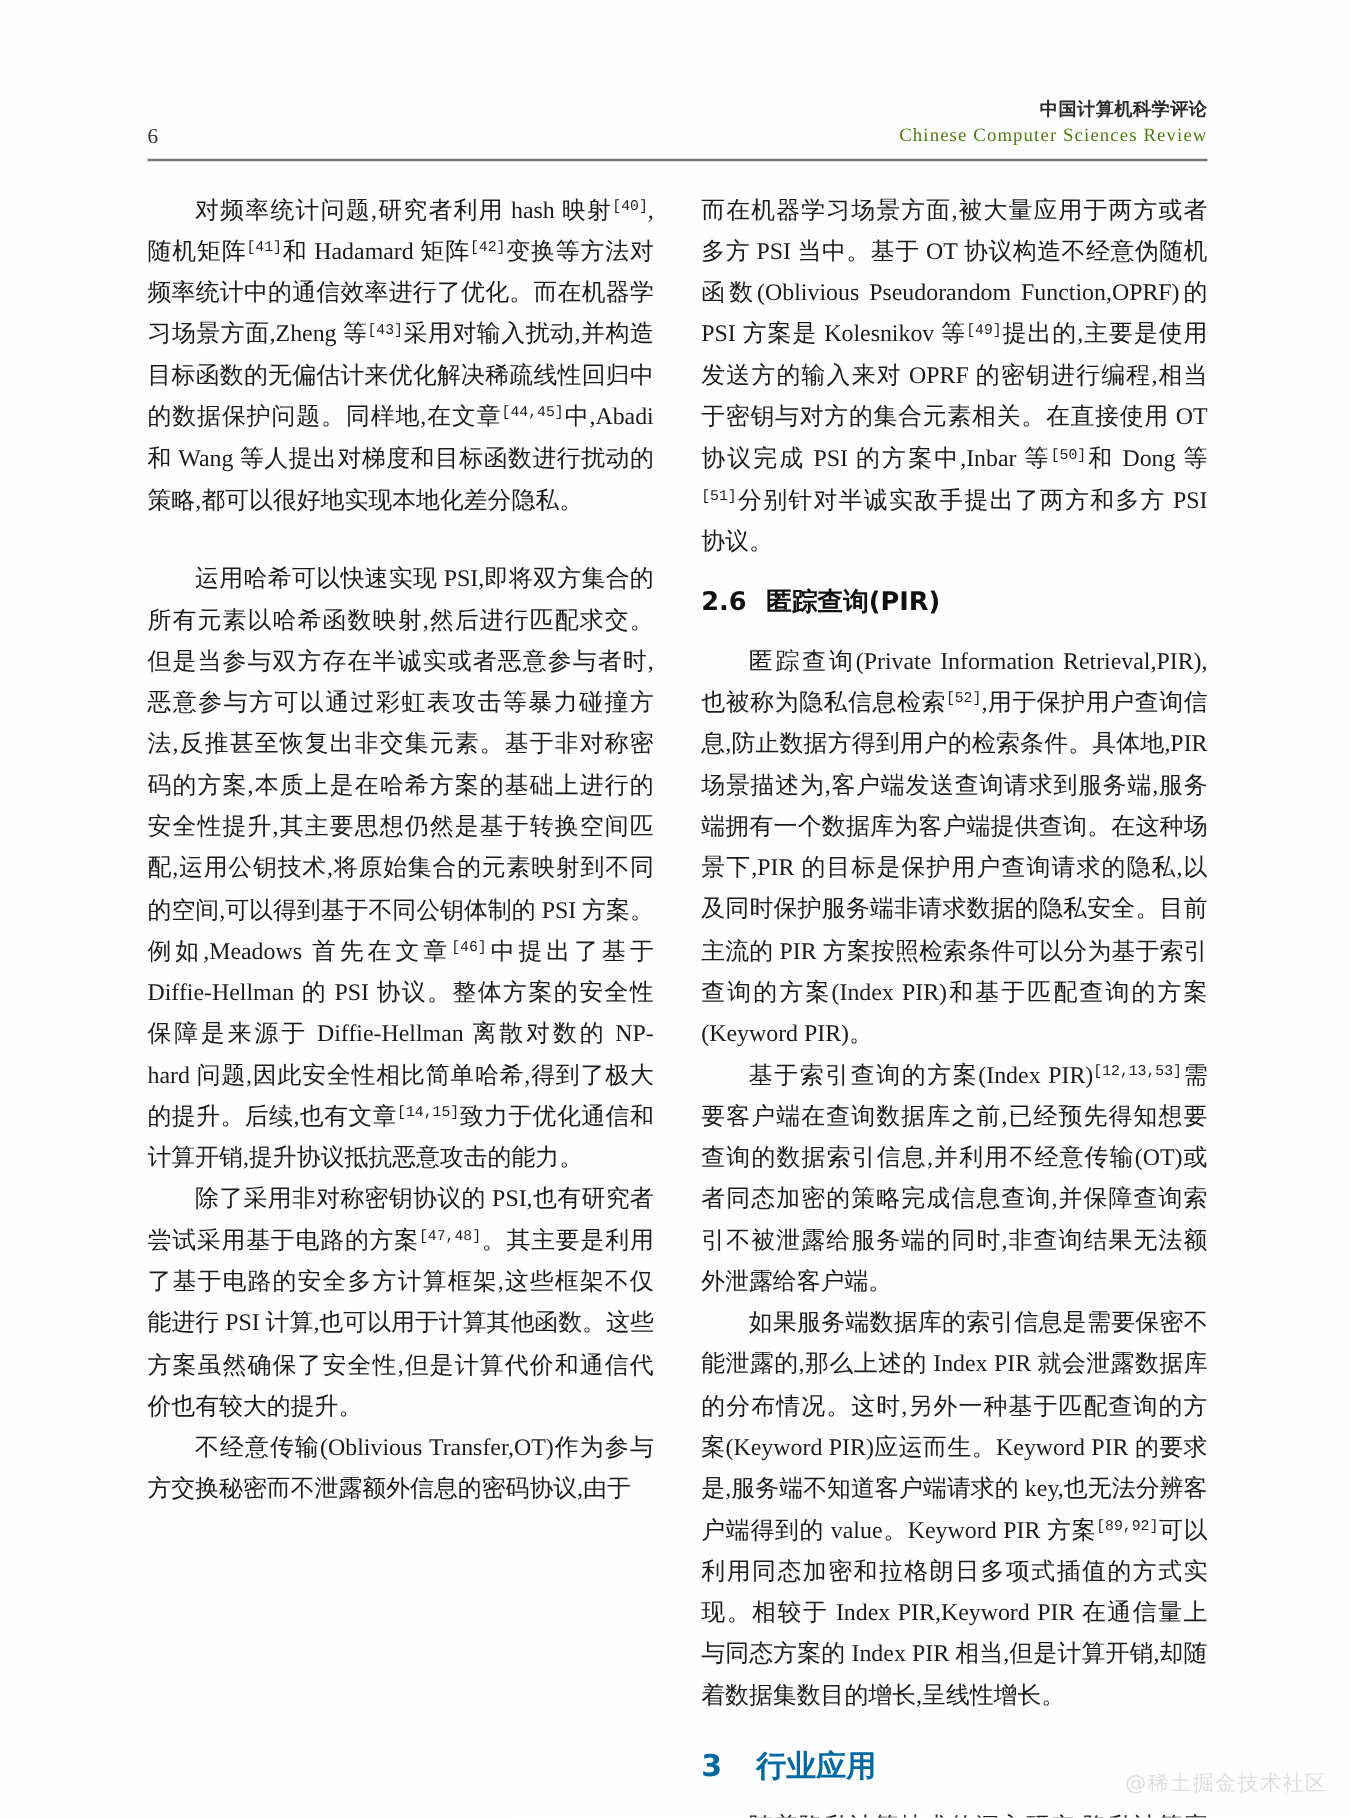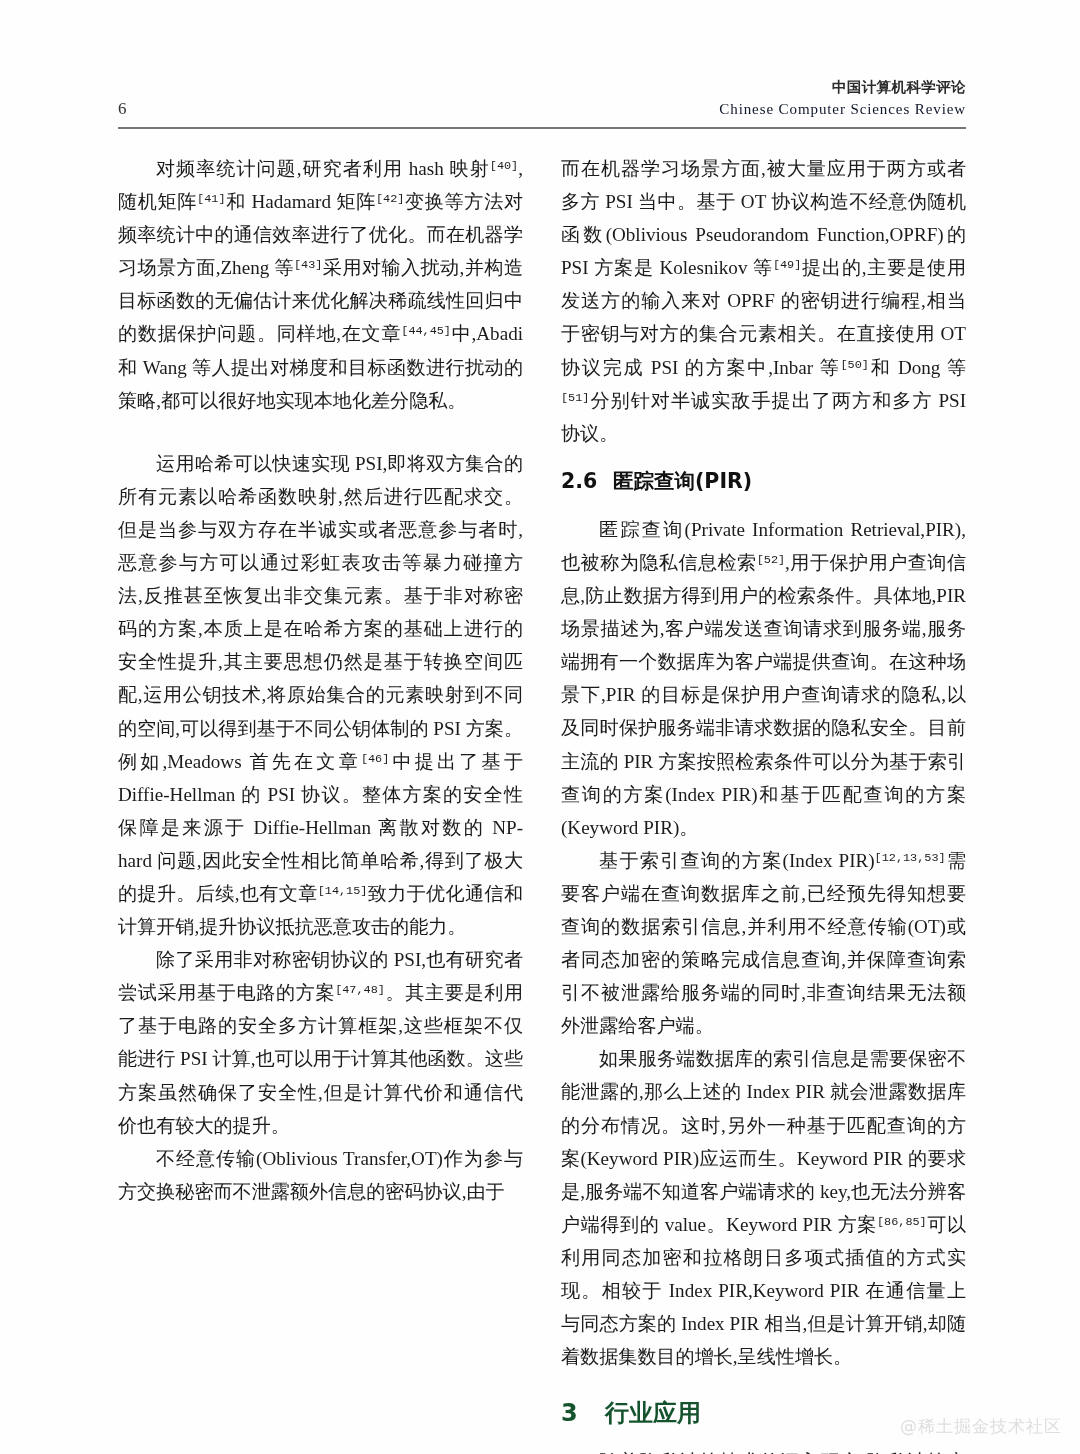--- a/index.html
+++ b/index.html
@@ -51,21 +51,21 @@
     font-family: "DejaVu Sans", "Liberation Sans", sans-serif;
     letter-spacing: 0.4px;
     white-space: nowrap;
     margin-left: 39px;
   }
   .journal-en {
     position: absolute;
     right: 0;
     top: 23px;
     font-size: 15px;
-    color: #0f172a;
+    color: #4d7c0f;
     font-family: "Liberation Serif", serif;
     letter-spacing: 0.9px;
     white-space: nowrap;
   }
   .rule {
     position: absolute;
     left: 118px;
     top: 127px;
     width: 848px;
     height: 2px;
@@ -111,21 +111,21 @@
     white-space: nowrap;
   }
   h3.sec .num { display: inline-block; min-width: 52px; }
 
   h2.sec-big {
     margin: 0;
     font-size: 24px;
     line-height: 40px;
     font-weight: bold;
     font-family: "DejaVu Sans", "Liberation Sans", sans-serif;
-    color: #14532d;
+    color: #0369a1;
     white-space: nowrap;
   }
   h2.sec-big .num { display: inline-block; min-width: 44px; }
 
   .gap-before-head { height: 15px; }
   .gap-after-head  { height: 15px; }
   .gap-before-bighead { height: 20px; }
   .gap-after-bighead  { height: 12px; }
 
   sup.ref {
@@ -183,21 +183,21 @@
       <p class="para noindent"><span>而在机器学习场景方面,被大量应用于两方或者多方 PSI 当中。基于 OT 协议构造不经意伪随机函数(Oblivious Pseudorandom Function,OPRF)的 PSI 方案是 Kolesnikov 等</span><sup class="ref">[49]</sup><span>提出的,主要是使用发送方的输入来对 OPRF 的密钥进行编程,相当于密钥与对方的集合元素相关。在直接使用 OT 协议完成 PSI 的方案中,Inbar 等</span><sup class="ref">[50]</sup><span>和 Dong 等</span><sup class="ref">[51]</sup><span>分别针对半诚实敌手提出了两方和多方 PSI 协议。</span></p>
 
       <div class="gap-before-head"></div>
       <h3 class="sec"><span class="num">2.6</span><span>匿踪查询(PIR)</span></h3>
       <div class="gap-after-head"></div>
 
       <p class="para"><span>匿踪查询(Private Information Retrieval,PIR),也被称为隐私信息检索</span><sup class="ref">[52]</sup><span>,用于保护用户查询信息,防止数据方得到用户的检索条件。具体地,PIR 场景描述为,客户端发送查询请求到服务端,服务端拥有一个数据库为客户端提供查询。在这种场景下,PIR 的目标是保护用户查询请求的隐私,以及同时保护服务端非请求数据的隐私安全。目前主流的 PIR 方案按照检索条件可以分为基于索引查询的方案(Index PIR)和基于匹配查询的方案(Keyword PIR)。</span></p>
 
       <p class="para"><span>基于索引查询的方案(Index PIR)</span><sup class="ref">[12,13,53]</sup><span>需要客户端在查询数据库之前,已经预先得知想要查询的数据索引信息,并利用不经意传输(OT)或者同态加密的策略完成信息查询,并保障查询索引不被泄露给服务端的同时,非查询结果无法额外泄露给客户端。</span></p>
 
-      <p class="para"><span>如果服务端数据库的索引信息是需要保密不能泄露的,那么上述的 Index PIR 就会泄露数据库的分布情况。这时,另外一种基于匹配查询的方案(Keyword PIR)应运而生。Keyword PIR 的要求是,服务端不知道客户端请求的 key,也无法分辨客户端得到的 value。Keyword PIR 方案</span><sup class="ref">[86,85]</sup><span>可以利用同态加密和拉格朗日多项式插值的方式实现。相较于 Index PIR,Keyword PIR 在通信量上与同态方案的 Index PIR 相当,但是计算开销,却随着数据集数目的增长,呈线性增长。</span></p>
+      <p class="para"><span>如果服务端数据库的索引信息是需要保密不能泄露的,那么上述的 Index PIR 就会泄露数据库的分布情况。这时,另外一种基于匹配查询的方案(Keyword PIR)应运而生。Keyword PIR 的要求是,服务端不知道客户端请求的 key,也无法分辨客户端得到的 value。Keyword PIR 方案</span><sup class="ref">[89,92]</sup><span>可以利用同态加密和拉格朗日多项式插值的方式实现。相较于 Index PIR,Keyword PIR 在通信量上与同态方案的 Index PIR 相当,但是计算开销,却随着数据集数目的增长,呈线性增长。</span></p>
 
       <div class="gap-before-bighead"></div>
       <h2 class="sec-big"><span class="num">3</span><span>行业应用</span></h2>
       <div class="gap-after-bighead"></div>
 
       <p class="para">随着隐私计算技术的深入研究,隐私计算赛道在近几年迎来了投资融资的高潮,大量的技术研发</p>
     </div>
   </div>
 
   <div class="watermark">@稀土掘金技术社区</div>

